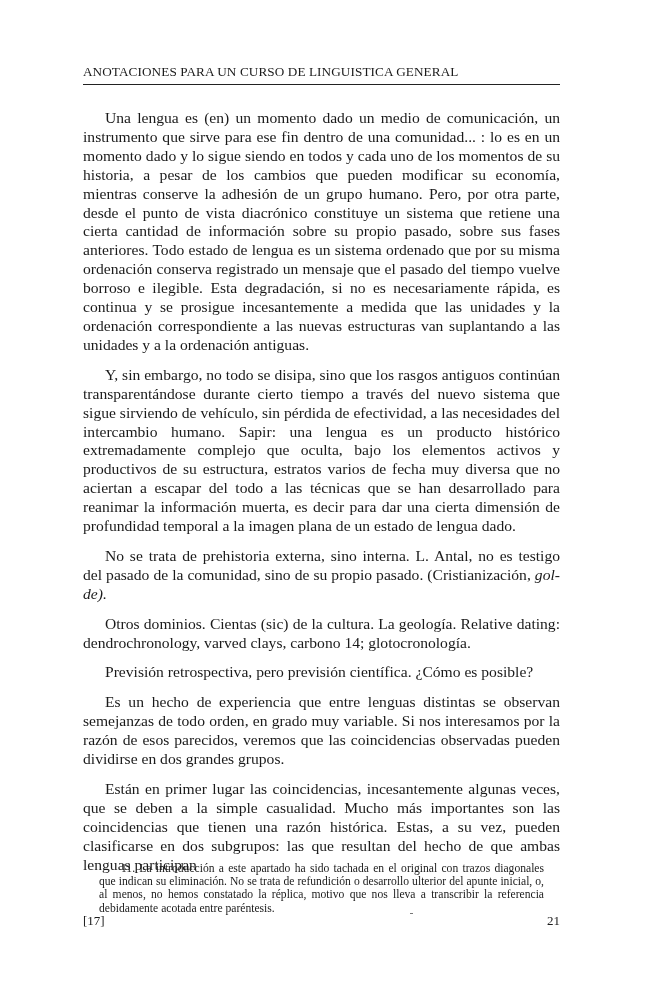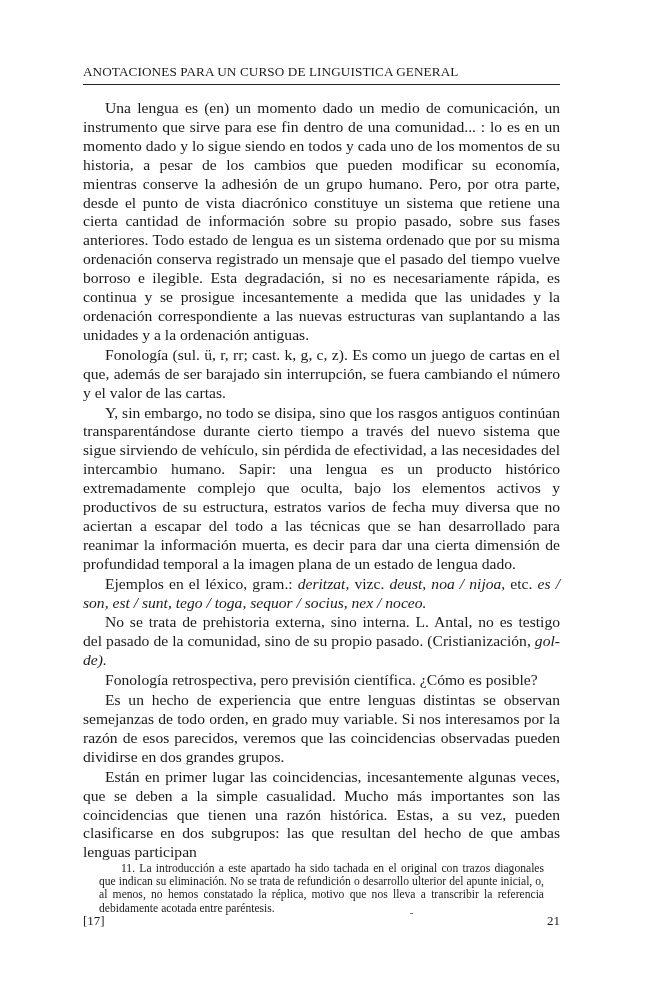--- a/index.html
+++ b/index.html
@@ -6,43 +6,42 @@
     body { width: 645px; height: 1000px; position: relative; overflow: hidden;
            font-family: "Liberation Serif", "DejaVu Serif", serif; color: #1a1a1a; }
     .running-head { position: absolute; left: 83px; width: 477px; top: 64px;
            text-align: left; font-size: 13.2px; letter-spacing: 0.1px; line-height: 16px; }
     .head-rule { position: absolute; left: 83px; width: 477px; top: 84px; height: 0;
            border-top: 1.2px solid #222; }
     .body-text { position: absolute; left: 83px; width: 477px; top: 98px;
            font-size: 15.6px; line-height: 18.9px; text-align: justify; hyphens: manual; }
     .body-text p { margin: 0; text-indent: 0; }
     .body-text p.ind { text-indent: 22px; }
-    .body-text p.gap { margin-top: 1px; }
+    .body-text p.gap { margin-top: 11px; }
     sup { font-size: 9px; vertical-align: 6px; line-height: 0; }
     i { font-style: italic; }
     .footnotes { position: absolute; left: 83px; width: 477px; top: 846px;
            font-size: 11.6px; line-height: 13.2px; text-align: justify; }
     .footnotes p { margin: 16px; text-indent: 22px; }
     .folio-left { position: absolute; left: 83px; top: 913px; font-size: 13px; }
     .folio-right { position: absolute; right: 85px; top: 913px; font-size: 13px; }
     .speck { position: absolute; left: 410px; top: 913px; width: 3px; height: 1px; background: #777; }
   </style>
 </head>
 <body>
 
 <div class="running-head">ANOTACIONES PARA UN CURSO DE LINGUISTICA GENERAL</div>
 <div class="head-rule"></div>
 
 <div class="body-text">
   <p class="ind gap"><span>Una lengua es (en) un momento dado un medio de comunicación, un instrumento que sirve para ese fin dentro de una comunidad... : lo es en un momento dado y lo sigue siendo en todos y cada uno de los momentos de su historia, a pesar de los cambios que pueden modificar su economía, mientras conserve la adhesión de un grupo humano. Pero, por otra parte, desde el punto de vista diacrónico constituye un sistema que retiene una cierta canti­dad de información sobre su propio pasado, sobre sus fases anteriores. Todo estado de lengua es un sistema ordenado que por su misma ordenación conserva registrado un mensaje que el pasado del tiempo vuelve borroso e ilegible. Esta degradación, si no es necesariamente rápida, es continua y se prosigue incesantemente a medida que las unidades y la ordenación corres­pondiente a las nuevas estructuras van suplantando a las unidades y a la ordenación antiguas.</span></p>
-  <p class="ind gap"><span>Fonología (sul. ü, r, rr; cast. k, g, c, z). Es como un juego de cartas en el que, además de ser barajado sin interrupción, se fuera cambiando el número y el valor de las cartas.</span></p>
   <p class="ind gap"><span>Y, sin embargo, no todo se disipa, sino que los rasgos antiguos conti­núan transparentándose durante cierto tiempo a través del nuevo sistema que sigue sirviendo de vehículo, sin pérdida de efectividad, a las necesidades del intercambio humano. Sapir: una lengua es un producto histórico extremadamente complejo que oculta, bajo los elementos activos y producti­vos de su estructura, estratos varios de fecha muy diversa que no aciertan a escapar del todo a las técnicas que se han desarrollado para reanimar la información muerta, es decir para dar una cierta dimensión de profundidad temporal a la imagen plana de un estado de lengua dado.</span></p>
-  <p class="ind gap"><span>Ejemplos en el léxico, gram.: </span><i>deritzat,</i><span> vizc. </span><i>deust, noa / nijoa,</i><span> etc. </span><i>es / son, est / sunt, tego / toga, sequor / socius, nex / noceo.</i></p>
   <p class="ind gap"><span>No se trata de prehistoria externa, sino interna. L. Antal, no es testigo del pasado de la comunidad, sino de su propio pasado. (Cristianización, </span><i>gol­de).</i></p>
-  <p class="ind gap"><span>Fonología retrospectiva, pero previsión científica. ¿Cómo es posible?</span></p>
+  <p class="ind gap"><span>Otros dominios. Cientas (sic) de la cultura. La geología. Relative dating: dendrochronology, varved clays, carbono 14; glotocronología.</span></p>
+  <p class="ind gap"><span>Previsión retrospectiva, pero previsión científica. ¿Cómo es posible?</span></p>
   <p class="ind gap"><span>Es un hecho de experiencia que entre lenguas distintas se observan seme­janzas de todo orden, en grado muy variable. Si nos interesamos por la razón de esos parecidos, veremos que las coincidencias observadas pueden dividirse en dos grandes grupos.</span></p>
   <p class="ind gap"><span>Están en primer lugar las coincidencias, incesantemente algunas veces, que se deben a la simple casualidad. Mucho más importantes son las coinciden­cias que tienen una razón histórica. Estas, a su vez, pueden clasificarse en dos subgrupos: las que resultan del hecho de que ambas lenguas participan</span></p>
 </div>
 
 <div class="footnotes">
   <p>
     <span>11.</span>
     <span>La introducción a este apartado ha sido tachada en el original con trazos diagonales que indican su eliminación. No se trata de refundición o desarrollo ulterior del apunte inicial, o, al menos, no hemos constatado la réplica, motivo que nos lleva a transcribir la referencia debidamente acotada entre paréntesis.</span>
   </p>
 </div>

